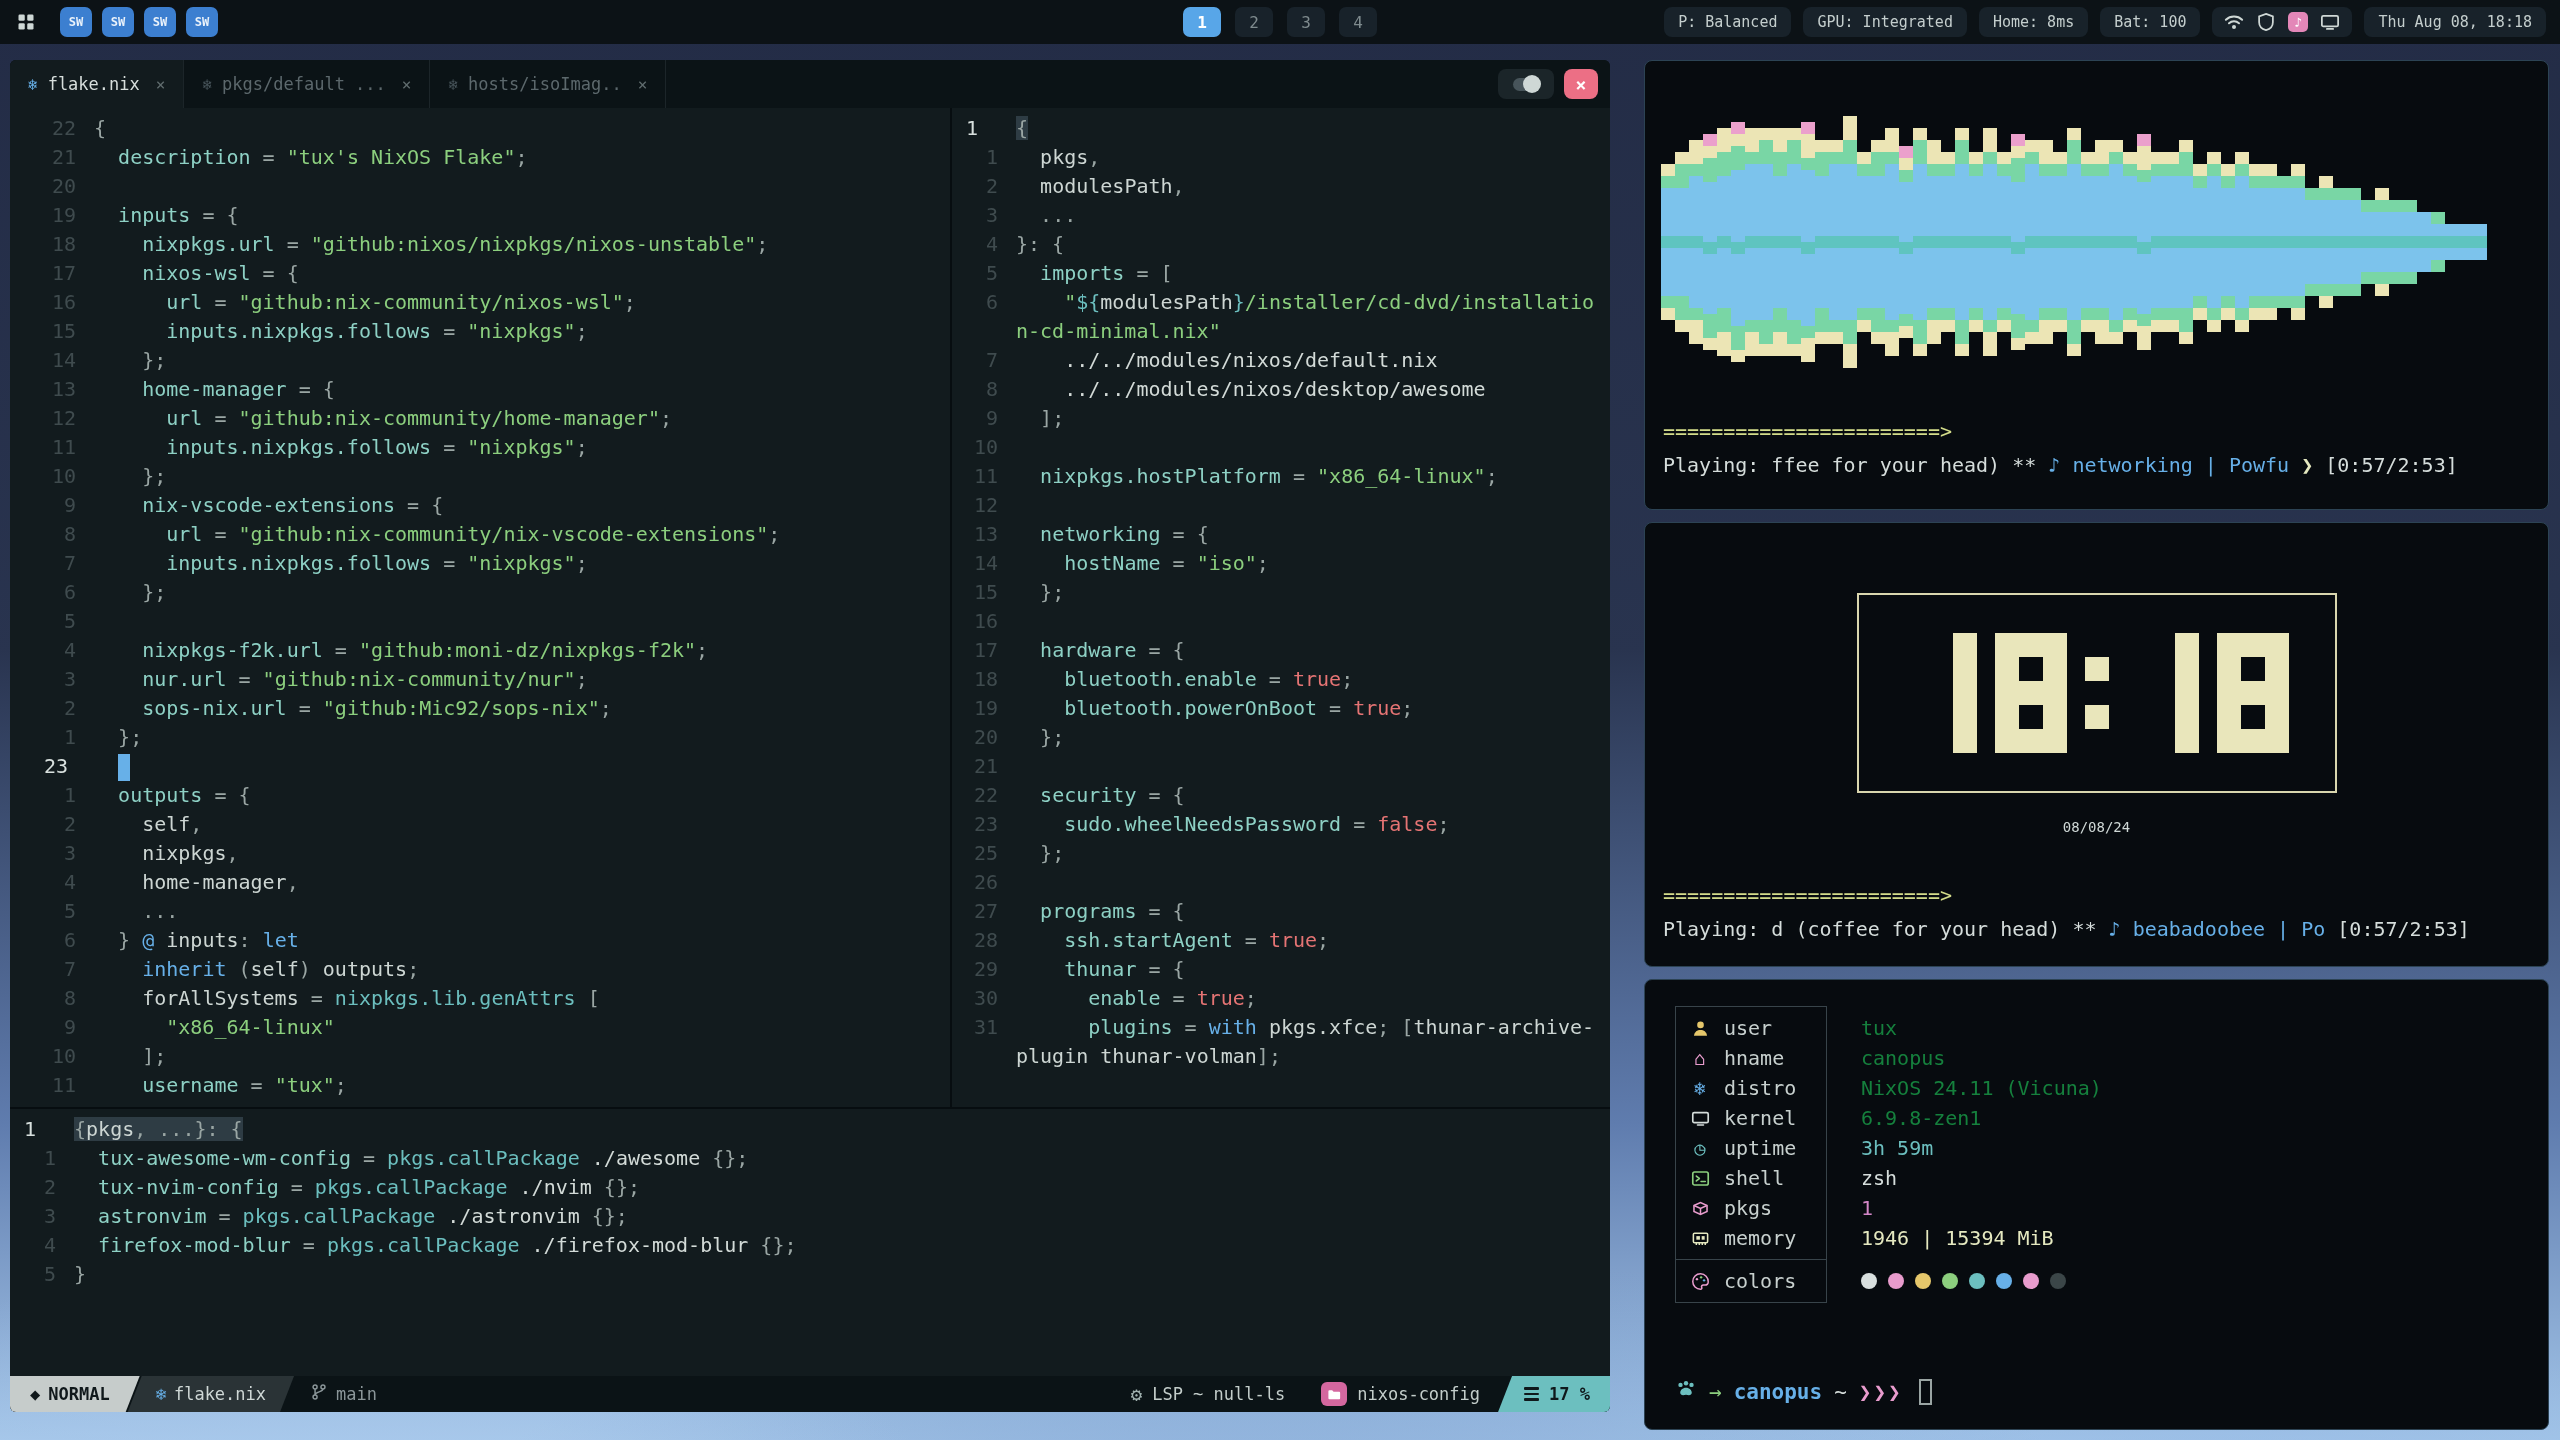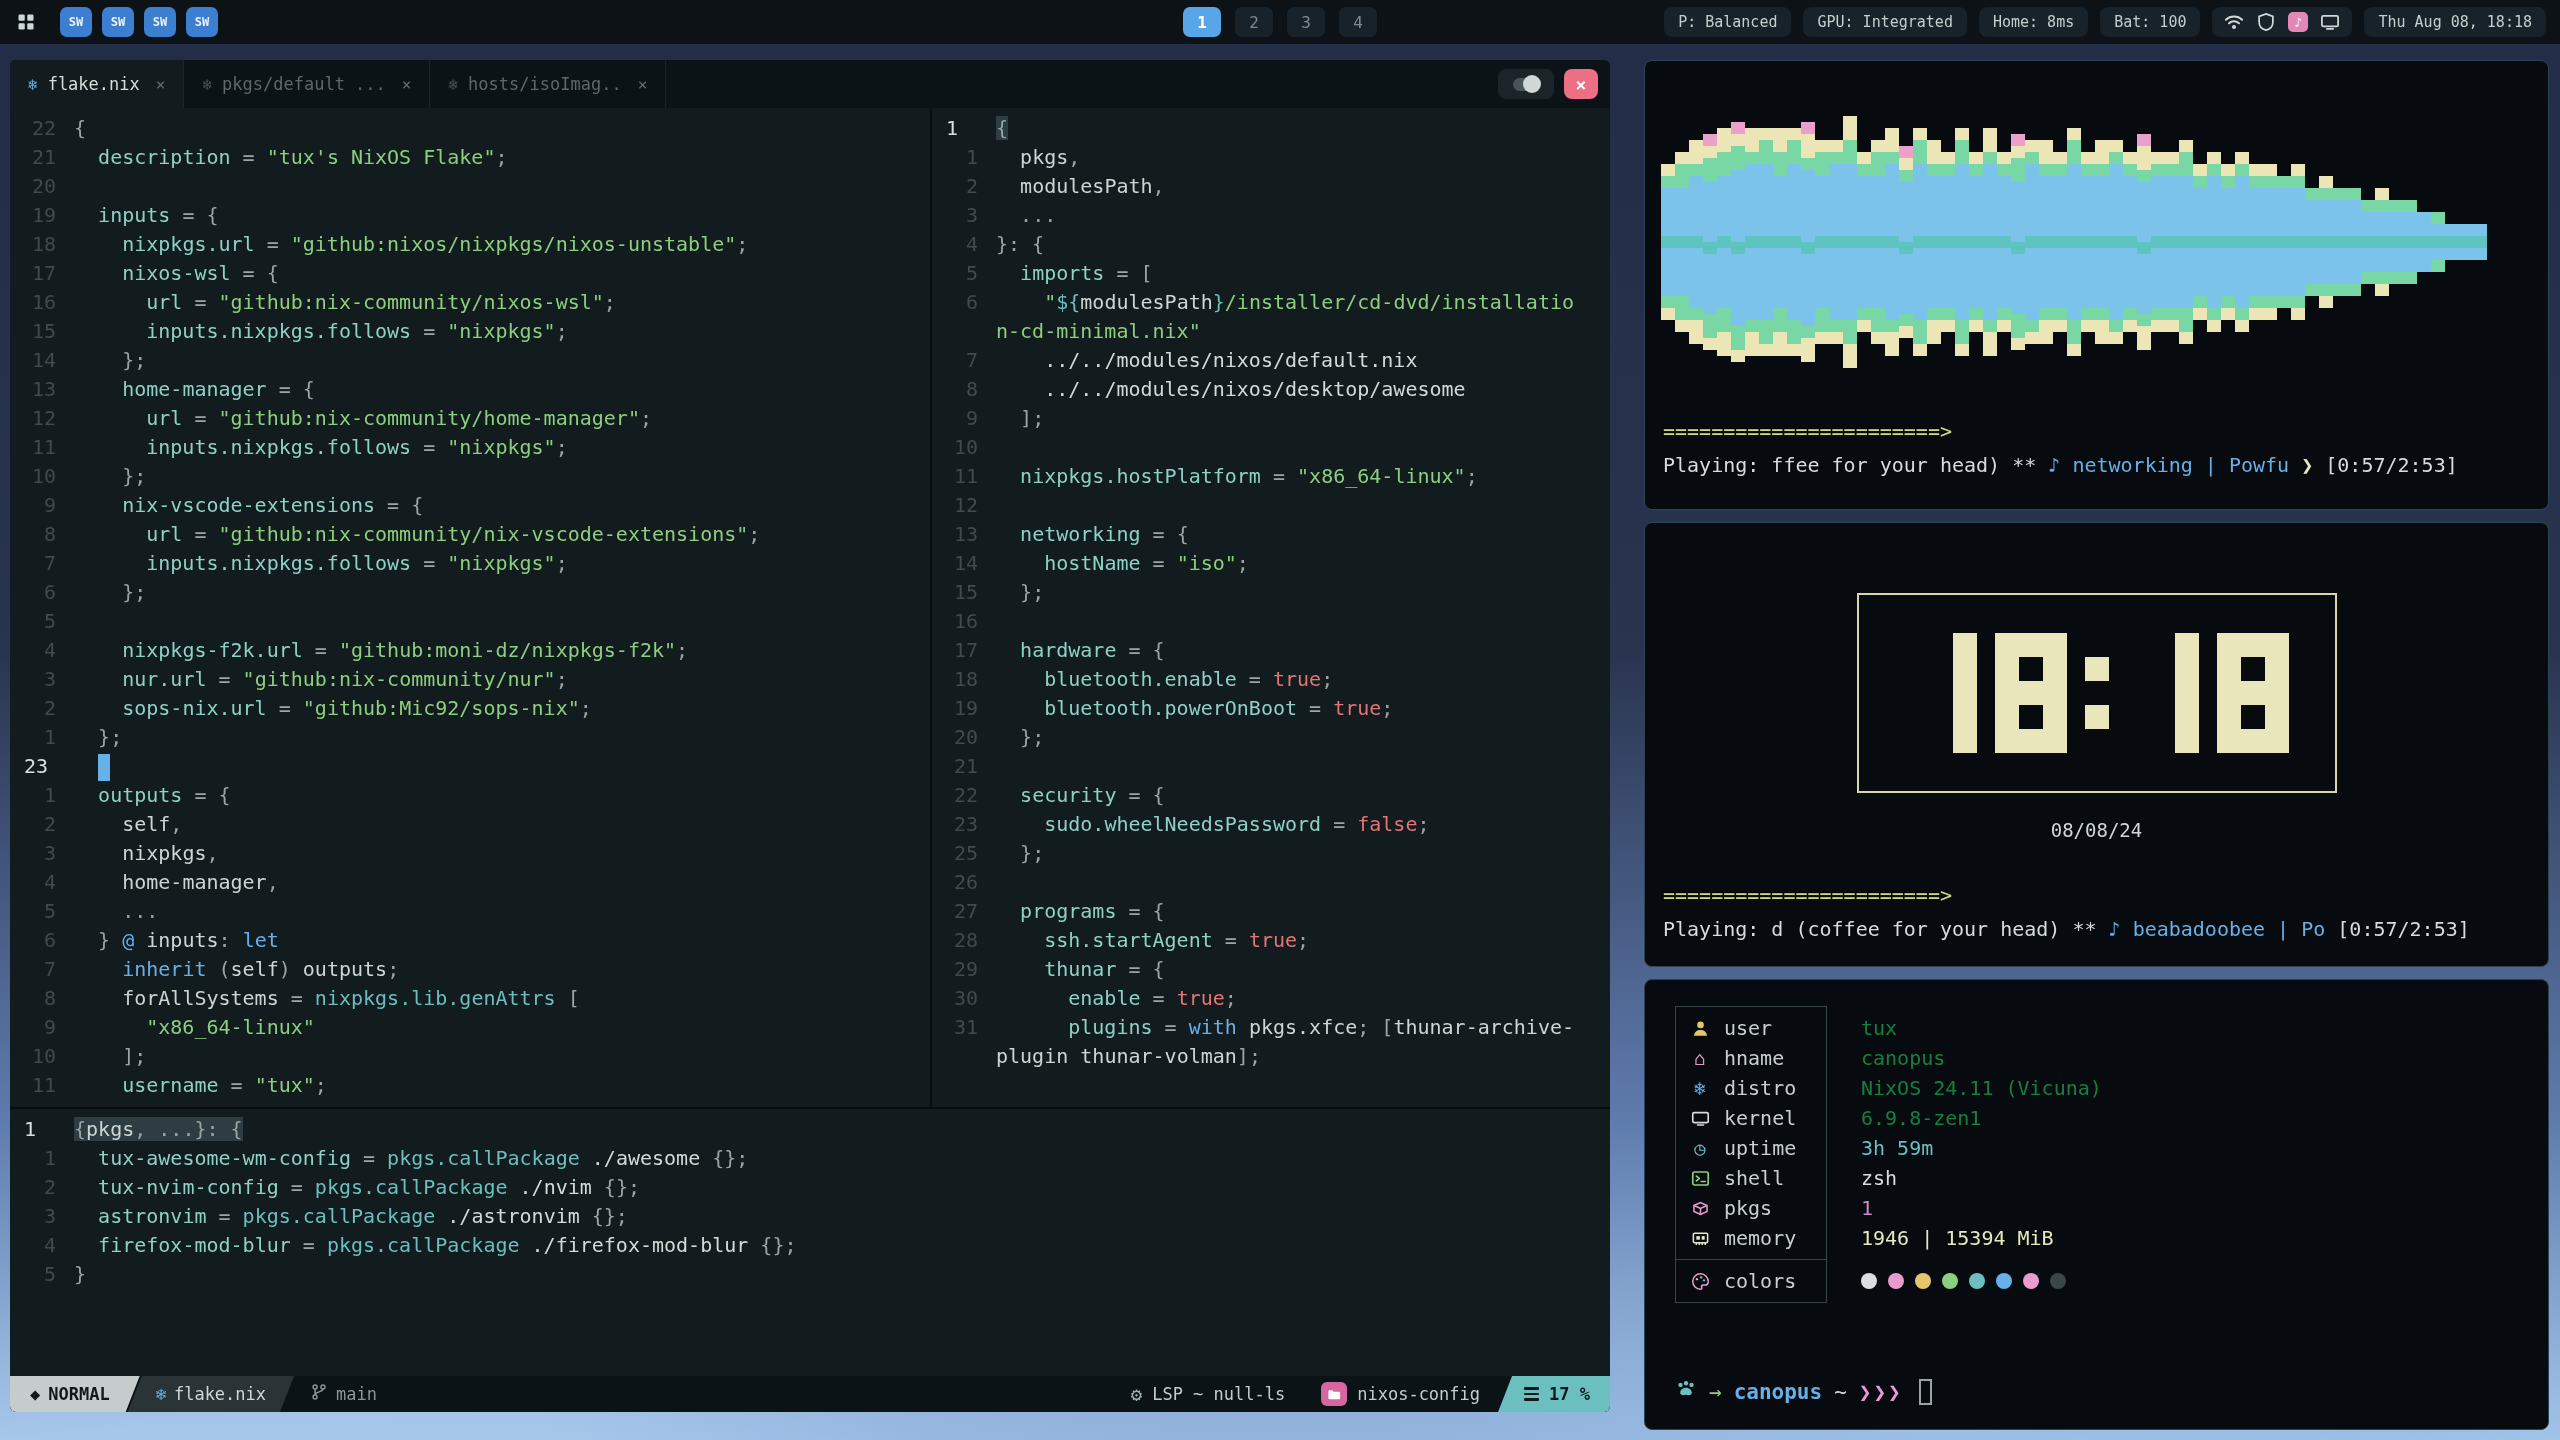--- a/index.html
+++ b/index.html
@@ -39,21 +39,21 @@
   .tab .tab-ic{color:#47545a;font-size:16px;}
   .tab.active .tab-ic{color:#67b0e8;}
   .tab .tab-x{color:#5f6b6d;margin-left:6px;font-size:16px;}
   .win-controls{margin-left:auto;display:flex;align-items:center;gap:10px;padding-right:12px;}
   .wc-toggle{width:56px;height:30px;border-radius:8px;background:#1b2529;display:flex;align-items:center;justify-content:center;}
   .wc-toggle .tg{width:26px;height:13px;border-radius:7px;background:#47545a;position:relative;}
   .wc-toggle .tg::after{content:"";position:absolute;right:-2px;top:-3px;width:18px;height:18px;border-radius:50%;background:#cfd8d6;}
   .wc-close{width:34px;height:30px;border-radius:8px;background:#ec6f85;color:#fff;font-weight:bold;
     font-size:18px;display:flex;align-items:center;justify-content:center;}
   .editor-body{flex:1;display:flex;flex-direction:column;min-height:0;}
-  .top-splits{height:999px;display:flex;flex:none;}
+  .top-splits{height:999px;display:flex;flex:none;margin-left:20px;}
   .pane{overflow:hidden;padding-top:6px;}
   .pane-left{width:920px;flex:none;}
   .vsep{width:2px;background:#070d10;flex:none;}
   .pane-right{flex:1;}
   .bottom-split{flex:1;border-top:2px solid #070d10;padding-top:6px;overflow:hidden;}
   .crow{display:flex;height:29px;line-height:29px;font-size:20px;white-space:pre;}
   .gut{width:64px;flex:none;text-align:right;padding-right:18px;color:#3f4b4e;}
   .gut.gcur{text-align:left;padding-left:14px;padding-right:0;color:#d8e0de;}
   .ctext{white-space:pre;}
   .tk-pn{color:#9aa6a4}.tk-at{color:#8ed1c5}.tk-st{color:#8ccf7e}.tk-in{color:#6cbfbf}
@@ -96,21 +96,21 @@
   .np-line{position:absolute;left:18px;right:12px;font-size:20px;white-space:pre;overflow:hidden;}
   .ps-fg{color:#d5dddb}.ps-note{color:#67b0e8}.ps-artist{color:#67b0e8}.ps-caret{color:#e5e9c0}
   .panel-viz .np-sep{top:358px;}  .panel-viz .np-line{top:392px;}
   .panel-clock .np-sep{top:360px;} .panel-clock .np-line{top:394px;}
   
   .clockbox{position:absolute;left:212px;top:70px;width:480px;height:200px;border:2px solid #d9d6ae;
     display:flex;align-items:center;justify-content:center;gap:18px;}
   .cchar{display:grid;grid-auto-flow:row;}
   .ccell{width:24px;height:24px;}
   .ccell.on{background:#e9e6bb;}
-  .clock-date{position:absolute;left:0;width:100%;top:296px;text-align:center;color:#cfd8d6;font-size:19px;}
+  .clock-date{position:absolute;left:0;width:100%;top:296px;text-align:center;color:#cfd8d6;font-size:14px;}
   
   .fetch-box{position:absolute;left:30px;top:26px;width:152px;border:1px solid #38444a;padding:6px 0;}
   .frow{display:flex;align-items:center;height:30px;padding:0 0 0 12px;gap:12px;font-size:20px;color:#c7d0ce;}
   .frow .fic{width:24px;display:flex;align-items:center;justify-content:center;font-size:19px;}
   .fdiv{height:1px;background:#38444a;margin:6px 0;}
   .fetch-vals{position:absolute;left:216px;top:33px;}
   .fval{height:30px;display:flex;align-items:center;font-size:20px;white-space:pre;}
   .fspacer{height:13px;}
   .v-green{color:#15803d}.v-cyan{color:#6cbfbf}.v-fg{color:#d5dddb}.v-magenta{color:#d487c8}.v-cream{color:#e5e9c0}
   .dots{display:flex;align-items:center;gap:11px;height:30px;}

